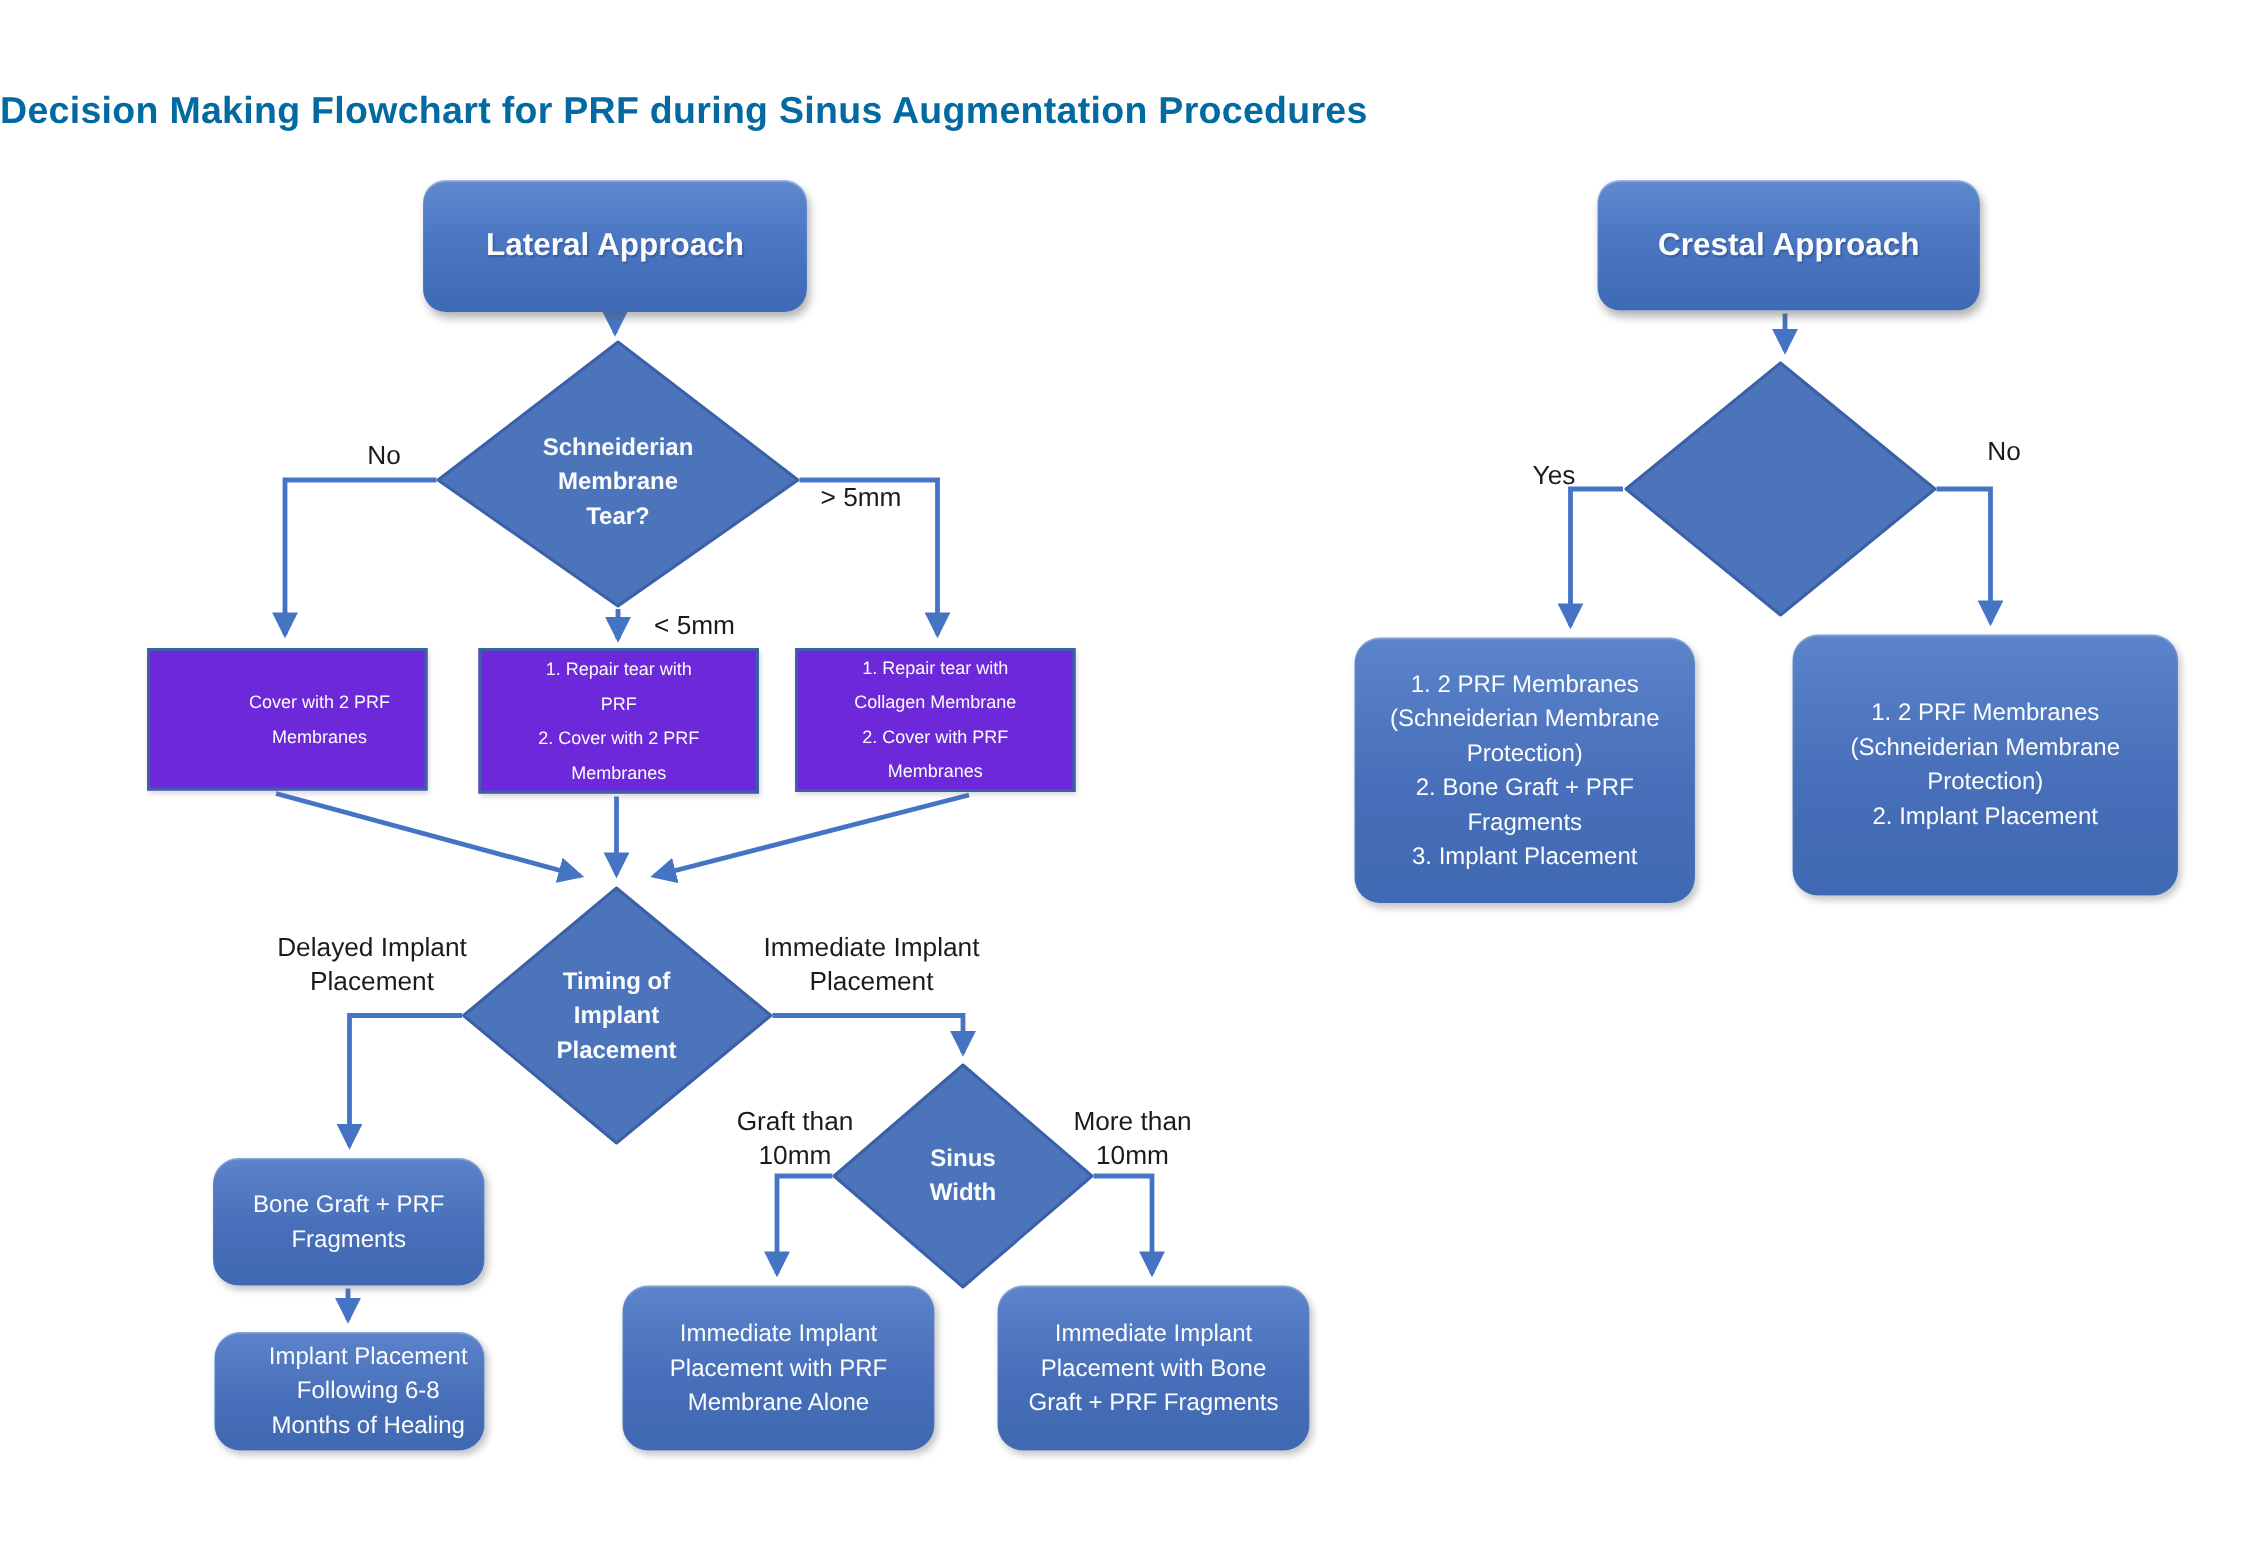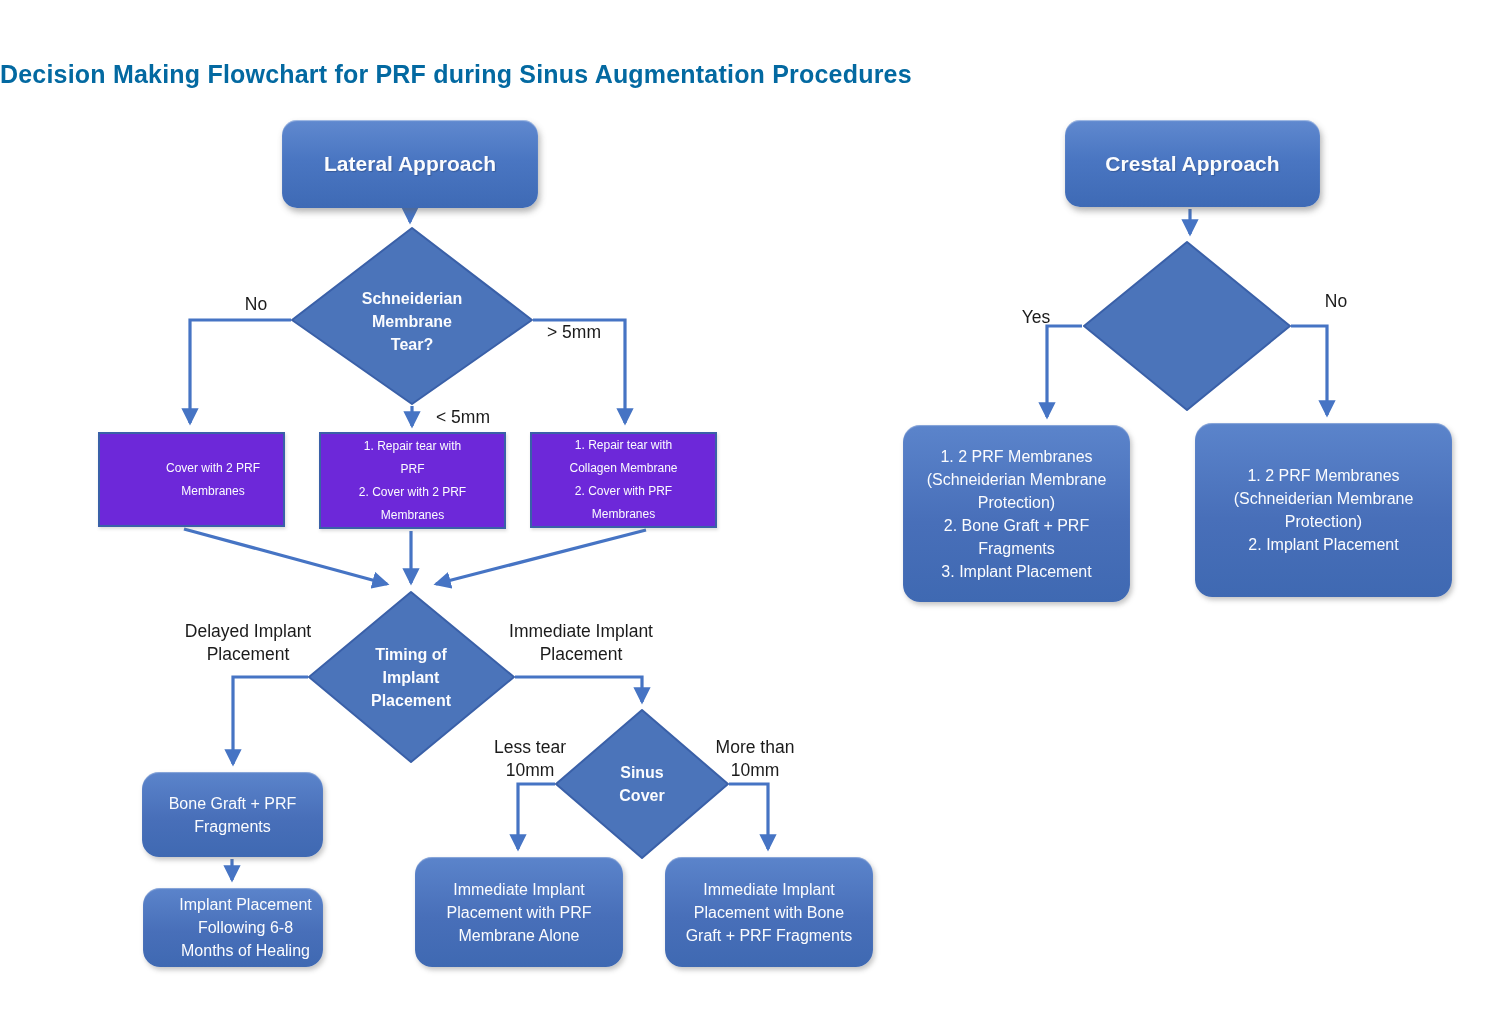--- a/index.html
+++ b/index.html
@@ -105,21 +105,21 @@
 Placement</div>
 
   <div class="node round-box" style="left:142px;top:772px;width:181px;height:85px;">Bone Graft + PRF
 Fragments</div>
 
   <div class="node round-box" style="left:143px;top:888px;width:180px;height:79px;padding-left:25px;">Implant Placement
 Following 6-8
 Months of Healing</div>
 
   <div class="diamond-text" style="left:582px;top:752px;width:120px;height:64px;">Sinus
-Cover</div>
+Width</div>
 
   <div class="node round-box" style="left:415px;top:857px;width:208px;height:110px;">Immediate Implant
 Placement with PRF
 Membrane Alone</div>
 
   <div class="node round-box" style="left:665px;top:857px;width:208px;height:110px;">Immediate Implant
 Placement with Bone
 Graft + PRF Fragments</div>
 
   <div class="node header-box" style="left:1065px;top:120px;width:255px;height:87px;">Crestal Approach</div>
@@ -137,20 +137,20 @@
 Protection)
 2. Implant Placement</div>
 
   <div class="edge-label" style="left:256px;top:304px;">No</div>
   <div class="edge-label" style="left:574px;top:301px;margin-top:31px;">&gt; 5mm</div>
   <div class="edge-label" style="left:463px;top:417px;">&lt; 5mm</div>
   <div class="edge-label" style="left:248px;top:643px;">Delayed Implant
 Placement</div>
   <div class="edge-label" style="left:581px;top:643px;">Immediate Implant
 Placement</div>
-  <div class="edge-label" style="left:530px;top:759px;">Less tear
+  <div class="edge-label" style="left:530px;top:759px;">Graft than
 10mm</div>
   <div class="edge-label" style="left:755px;top:759px;">More than
 10mm</div>
   <div class="edge-label" style="left:1036px;top:317px;">Yes</div>
   <div class="edge-label" style="left:1336px;top:301px;">No</div>
 
 </div>
 
 </body></html>

